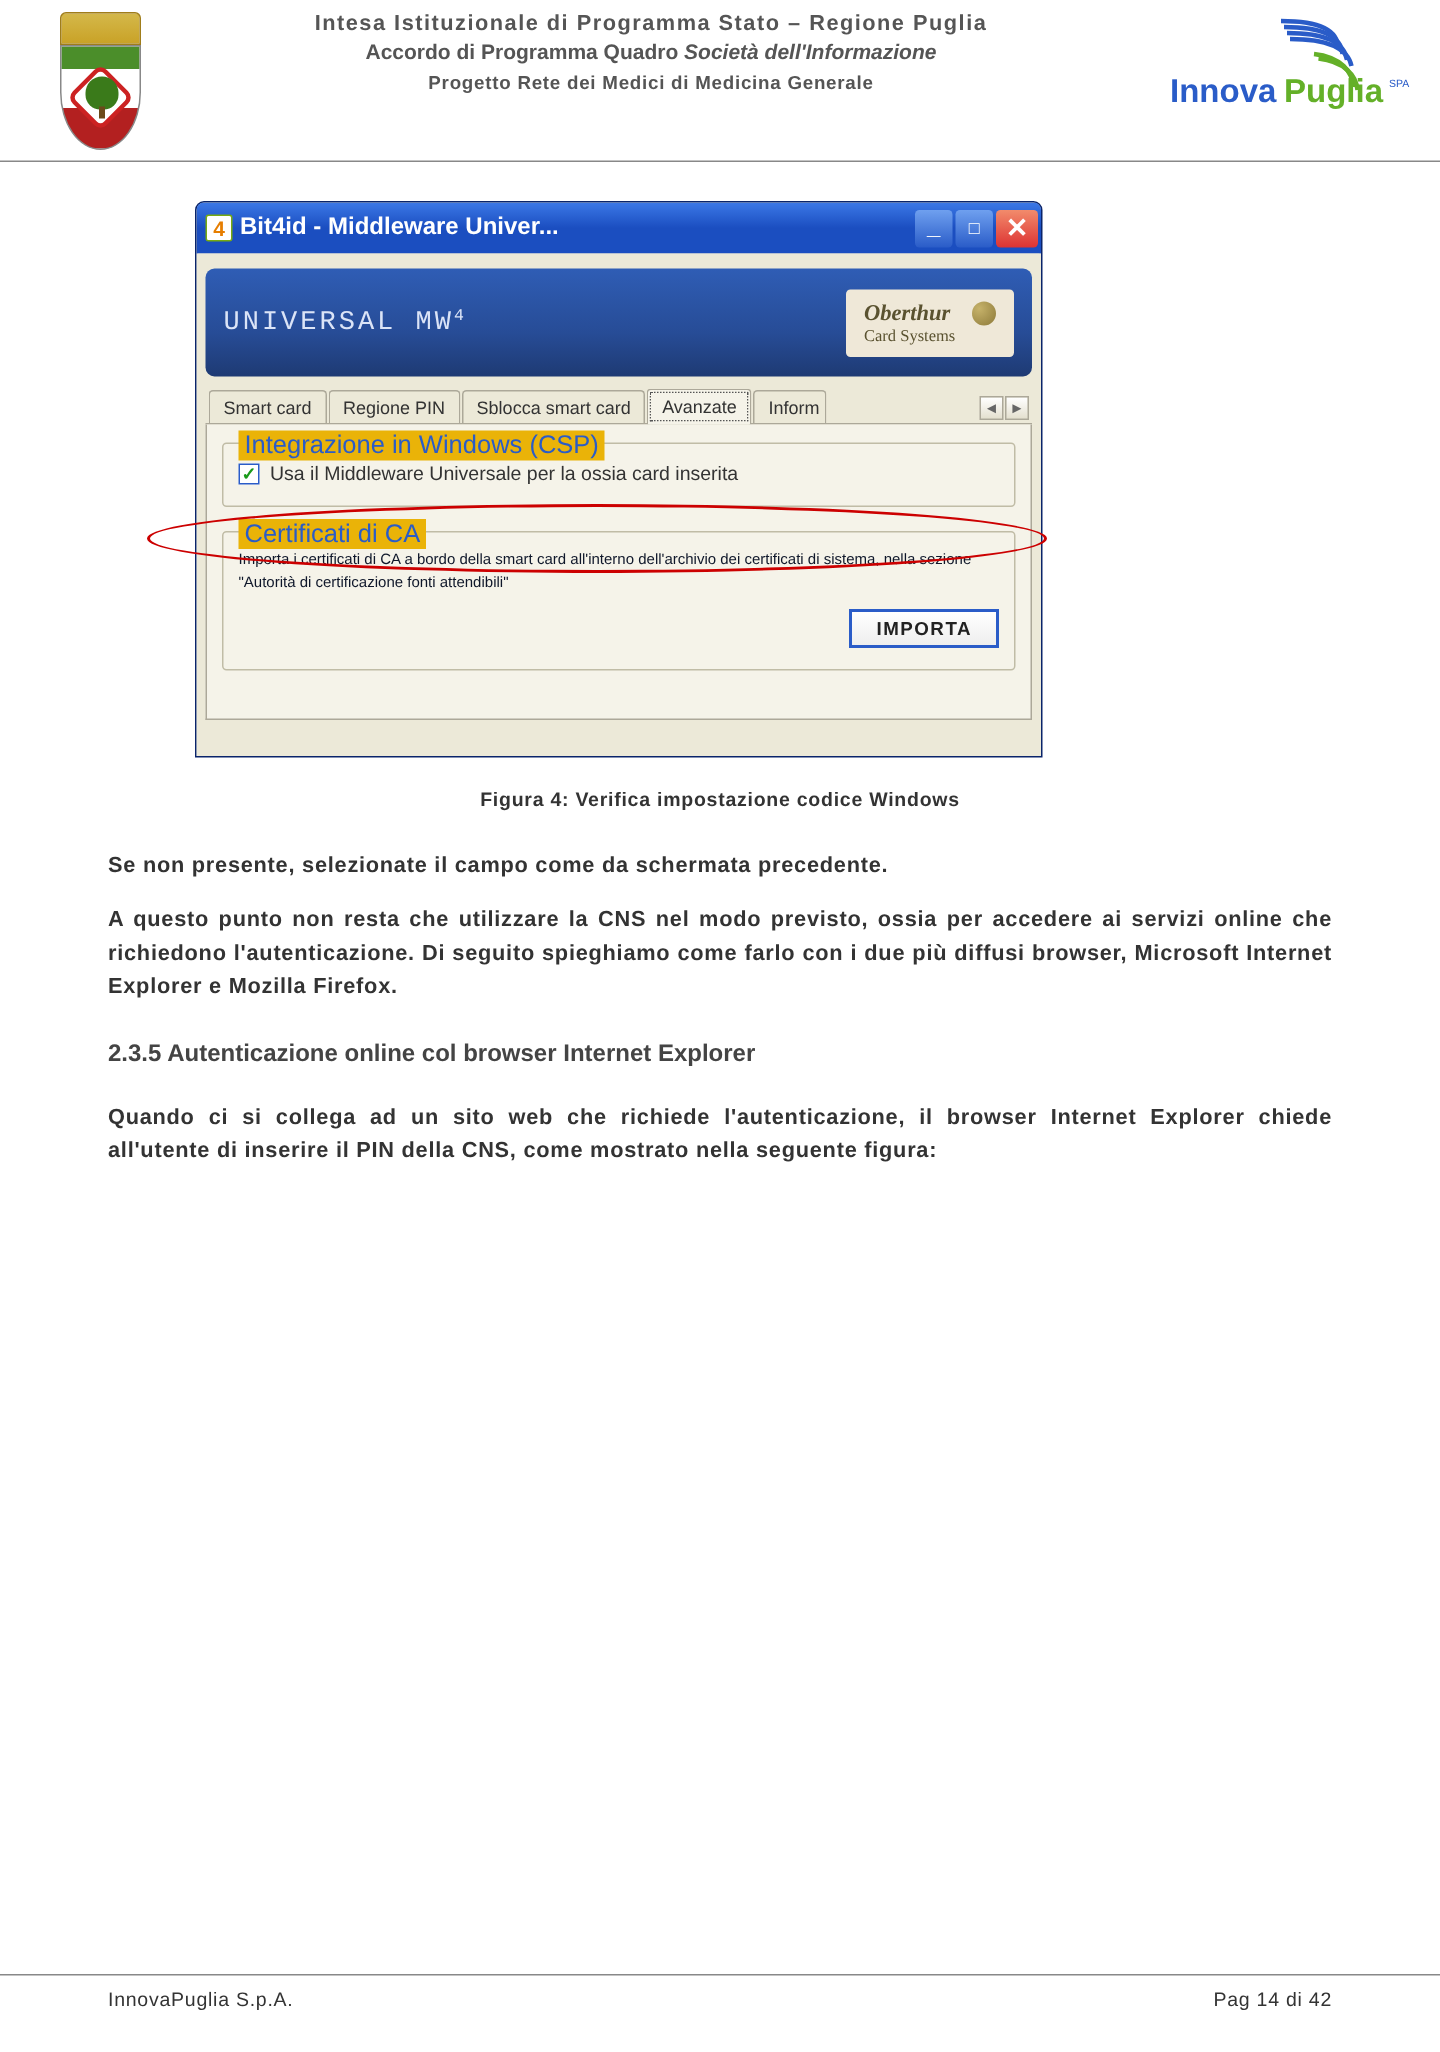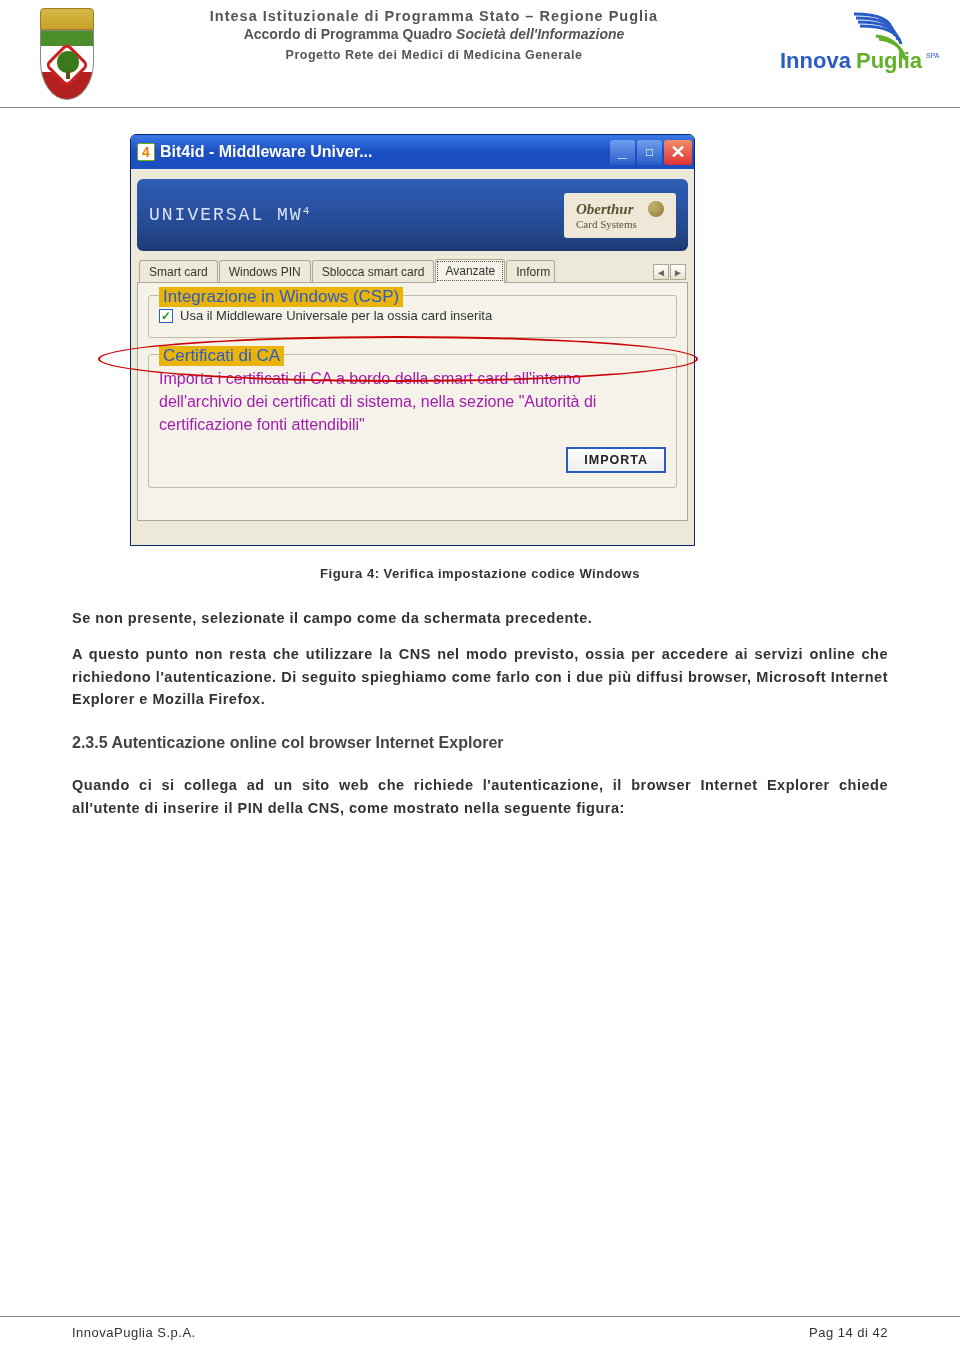--- a/index.html
+++ b/index.html
@@ -88,21 +88,21 @@
   .tab{background:#ece9d8;border:1px solid #aca899;border-bottom:none;border-radius:3px 3px 0 0;padding:4px 9px 3px;font-size:12px;color:#333;margin-right:1px;cursor:default;}
   .tab.active{background:#f5f3e9;padding-bottom:5px;margin-bottom:-1px;outline:1px dotted #555;outline-offset:-3px;}
   .tab.partial{padding-right:4px;}
   .tab-arrows{margin-left:auto;display:flex;gap:1px;align-items:center;padding:2px;}
   .ta{width:16px;height:16px;border:1px solid #aca899;background:linear-gradient(#fff,#e4e0cf);display:flex;align-items:center;justify-content:center;font-size:10px;color:#666;}
   .pane{background:#f5f3e9;border:1px solid #aca899;border-top:none;margin:0 2px;padding:12px 10px 16px;}
   .gbox{border:1px solid #c0bca6;border-radius:3px;position:relative;padding:12px 10px 14px;margin-bottom:16px;}
   .gbox-legend{position:absolute;top:-9px;left:10px;background:#eab308;padding:0 4px;font-size:17px;color:#2a5cc8;}
   .chk{display:flex;align-items:center;gap:7px;font-size:13px;color:#333;}
   .chkbox{width:14px;height:14px;border:1px solid #2a5cc8;background:#fff;display:inline-flex;align-items:center;justify-content:center;color:#1a9a1a;font-weight:bold;font-size:12px;}
-  .desc{font-size:16px;color:#a21caf;line-height:1.45;}
+  .desc{font-size:10px;color:#0f172a;line-height:1.45;}
   .btn-row{text-align:right;margin-top:10px;}
   .xp-btn{background:linear-gradient(#fff,#eee);border:2px solid #2a5cc8;padding:4px 16px;font-family:Arial;font-size:12.5px;font-weight:bold;color:#222;letter-spacing:1px;}
   .red-ellipse{position:absolute;border:2px solid #c00;border-radius:50%;width:600px;height:46px;pointer-events:none;}
   
   .caption{margin:20px 0 0 0;text-align:center;font-size:13px;font-weight:bold;letter-spacing:0.5px;}
   
   .body-text{margin:26px 72px 0 72px;font-size:14.5px;line-height:1.55;color:#333;text-align:justify;letter-spacing:0.5px;}
   .body-text p{margin-bottom:14px;font-weight:bold;}
   .h235{font-size:16px;font-weight:bold;color:#444;margin:24px 72px 0 72px;}
   .footer{
@@ -169,21 +169,21 @@
           <span>UNIVERSAL MW</span><sup>4</sup>
         </div>
         <div class="oberthur">
           <span class="globe"></span>
           <b>Oberthur</b>
           <span>Card Systems</span>
         </div>
       </div>
       <div class="tabs">
         <div class="tab">Smart card</div>
-        <div class="tab">Windows PIN</div>
+        <div class="tab">Regione PIN</div>
         <div class="tab">Sblocca smart card</div>
         <div class="tab active">Avanzate</div>
         <div class="tab partial">Inform</div>
         <div class="tab-arrows">
           <div class="ta">◄</div>
           <div class="ta">►</div>
         </div>
       </div>
       <div class="pane">
         <div class="gbox">

